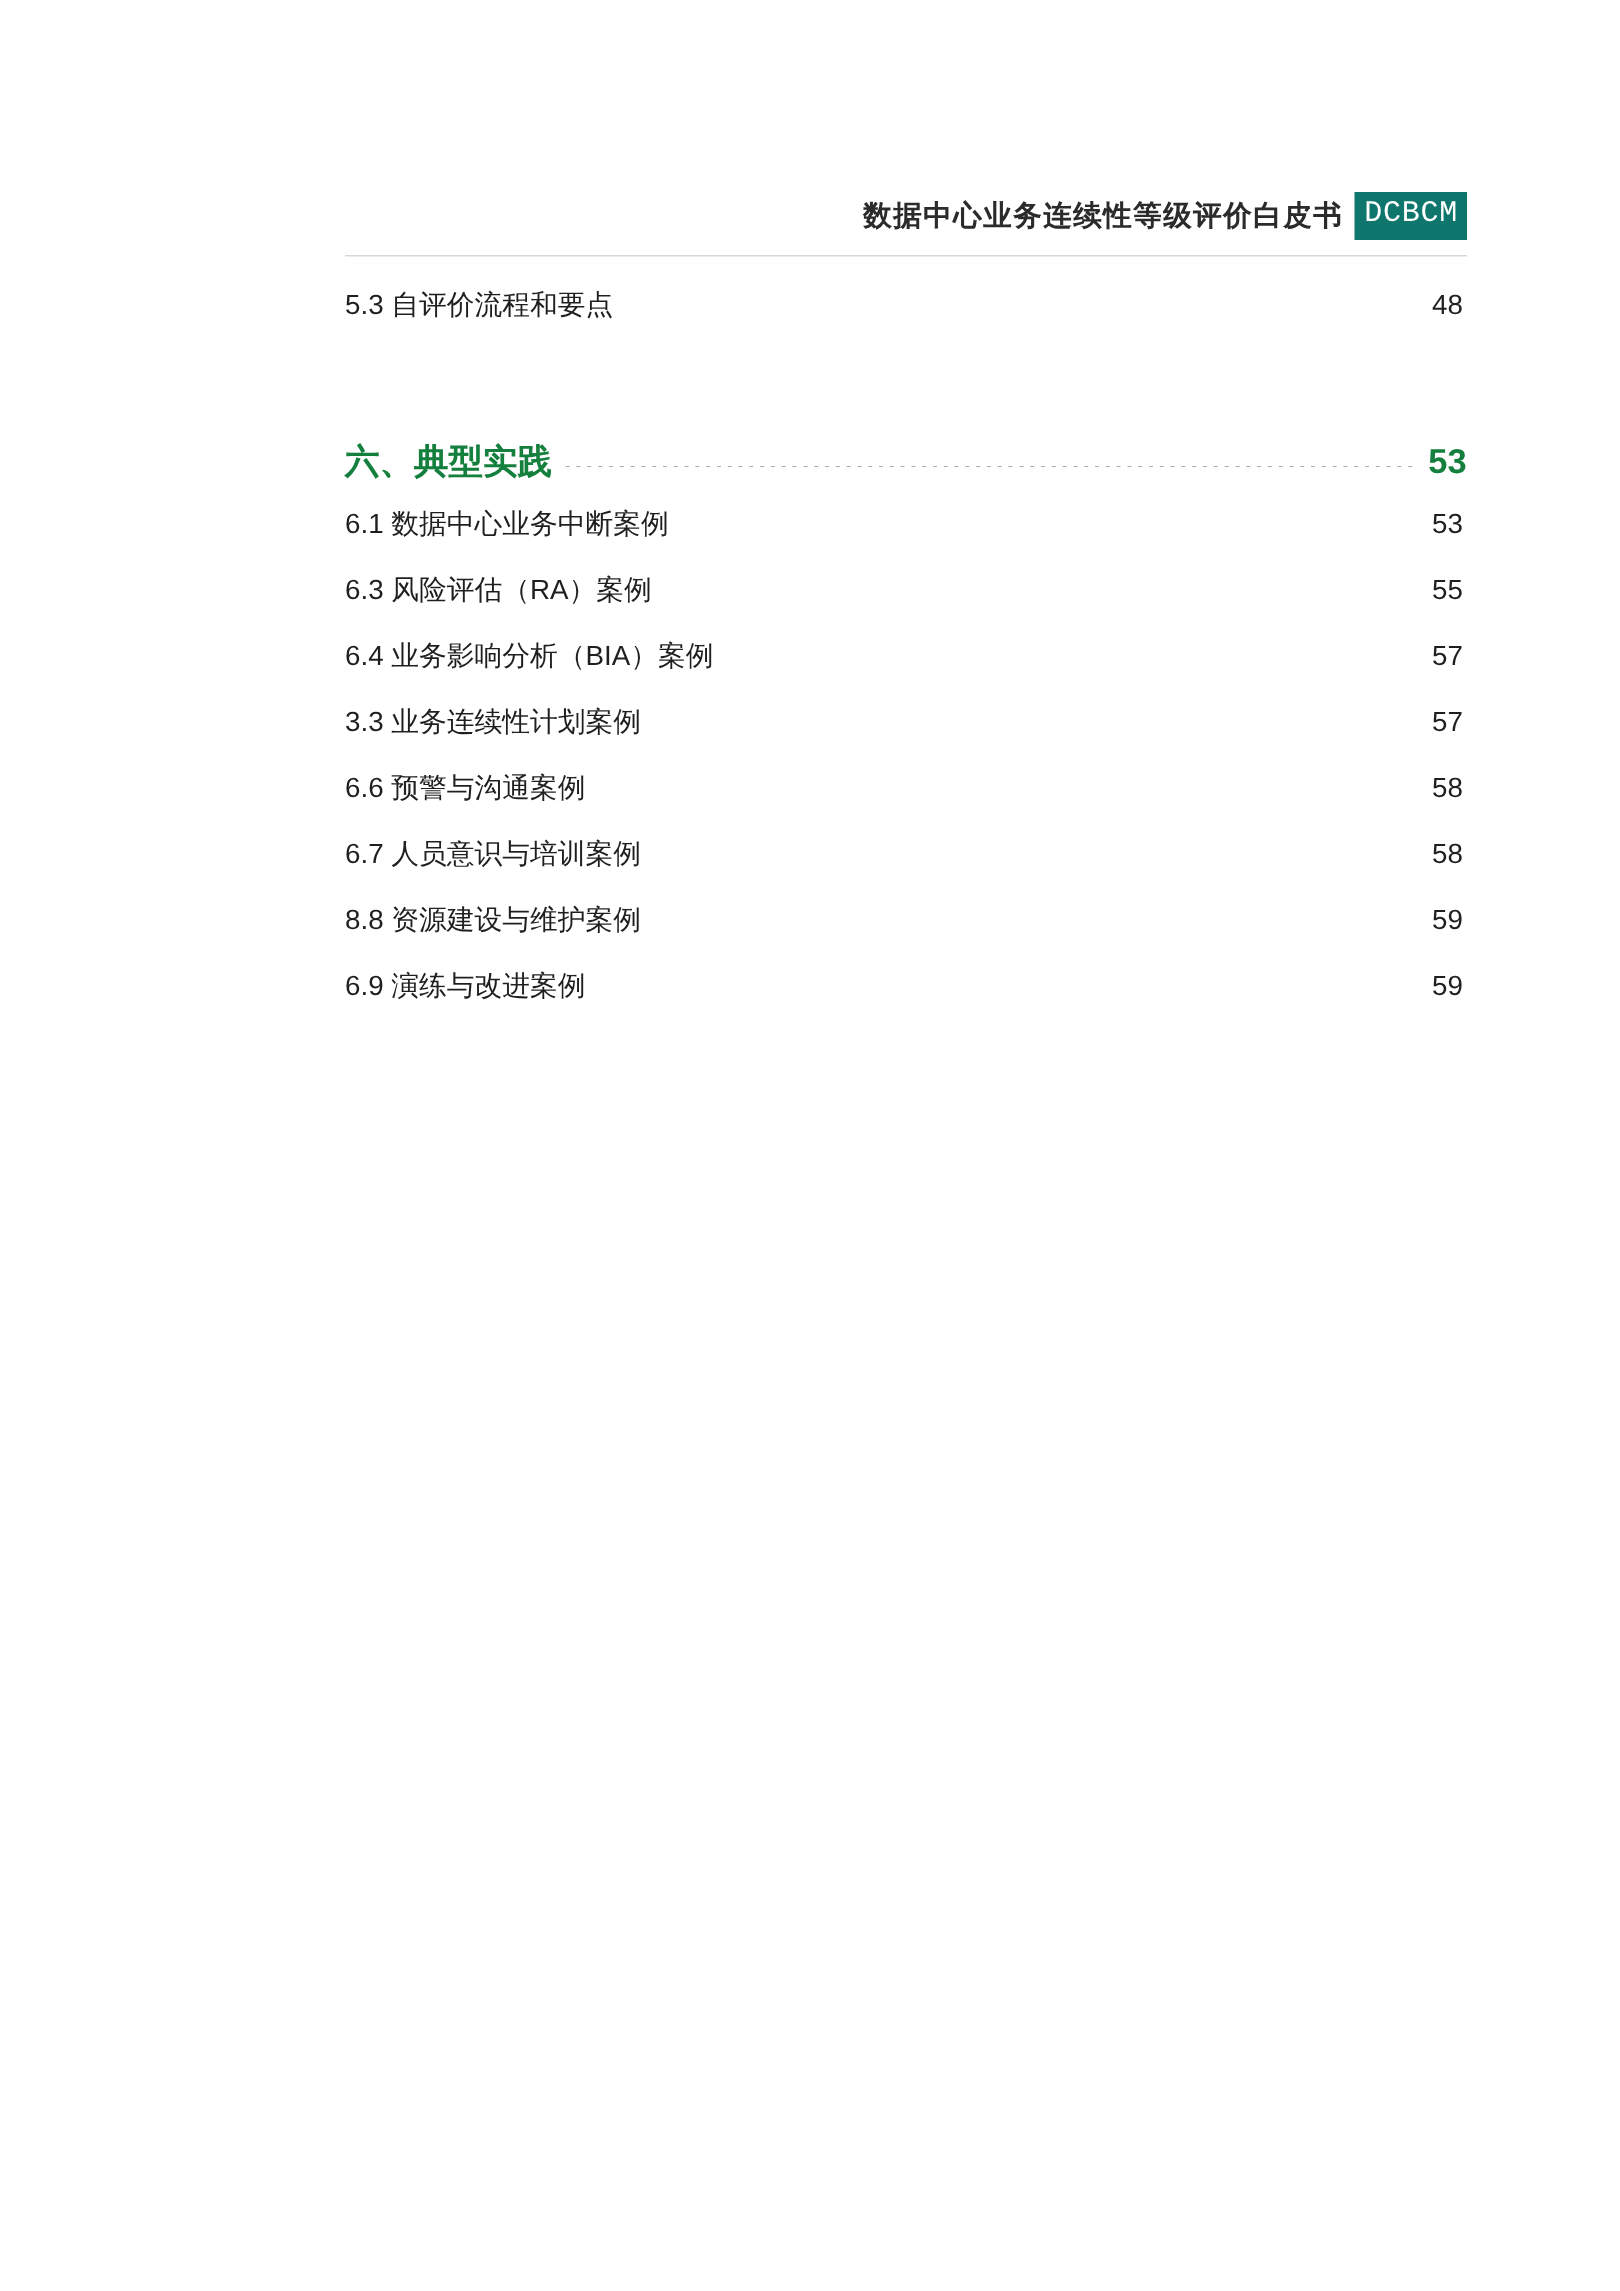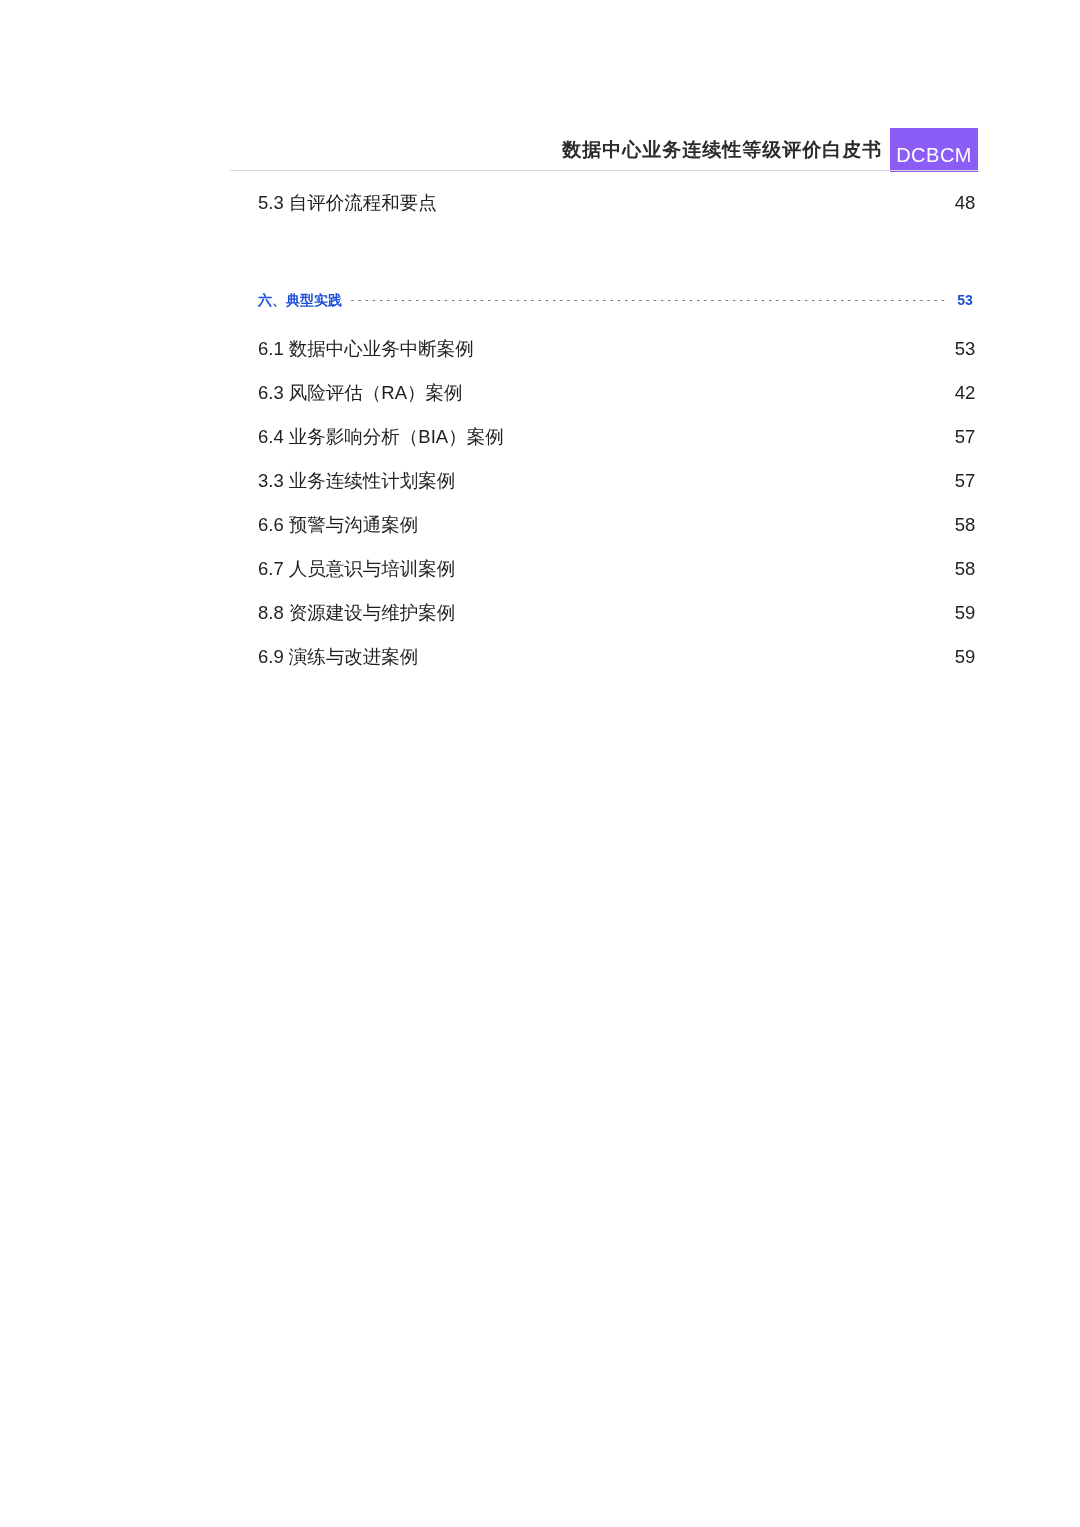--- a/index.html
+++ b/index.html
@@ -30,27 +30,27 @@
   .doc-header .header-title {
     font-size: 19px;
     letter-spacing: 1px;
     color: #2b2b2b;
     white-space: nowrap;
     font-family: "Liberation Serif", serif;
     font-weight: 600;
   }
   .doc-header .header-badge {
     margin-left: 8px;
-    background: #8b5cf6;
+    background: #0f766e;
     color: #ffffff;
     font-size: 20px;
     line-height: 1;
-    padding: 17px 6px 7px 6px;
+    padding: 5px 6px 7px 6px;
     letter-spacing: 0.5px;
-    font-family: Liberation Sans, sans-serif;
+    font-family: Liberation Mono, monospace;
   }
   .header-rule {
     position: absolute;
     top: 170px;
     left: 230px;
     width: 748px;
     height: 1px;
     background: #d8d8d8;
   }
 
@@ -65,21 +65,20 @@
     display: flex;
     align-items: baseline;
     height: 44px;
     font-size: 18.5px;
     color: #1f1f1f;
     white-space: nowrap;
   }
   .toc-entry .label {
     flex: 0 0 auto;
     padding-right: 6px;
-    margin-left: 28px;
   }
   .toc-entry .leader {
     flex: 1 1 auto;
     position: relative;
     height: 1px;
     top: -4px;
     overflow: hidden;
     margin: 0 2px;
   }
   .toc-entry .leader::after {
@@ -93,22 +92,22 @@
     white-space: nowrap;
   }
   .toc-entry .page-num {
     flex: 0 0 auto;
     padding-left: 4px;
     text-align: center;
     min-width: 26px;
   }
   .toc-entry.level1 {
     font-weight: bold;
-    font-size: 14px;
-    color: #1d4ed8;
+    font-size: 23px;
+    color: #15803d;
   }
   .toc-entry.level1 .page-num { font-weight: bold; }
   .toc-entry.level1 .leader::after { color: #555; }
   .spacer-block { height: 58px; }
 </style>
 </head>
 <body>
 
 <div class="page">
 
@@ -137,21 +136,21 @@
         <span class="page-num">53</span>
       </div>
       <div class="toc-entry level2">
         <span class="label">6.1 数据中心业务中断案例</span>
         <span class="leader"></span>
         <span class="page-num">53</span>
       </div>
       <div class="toc-entry level2">
         <span class="label">6.3 风险评估（RA）案例</span>
         <span class="leader"></span>
-        <span class="page-num">42</span>
+        <span class="page-num">55</span>
       </div>
       <div class="toc-entry level2">
         <span class="label">6.4 业务影响分析（BIA）案例</span>
         <span class="leader"></span>
         <span class="page-num">57</span>
       </div>
       <div class="toc-entry level2">
         <span class="label">3.3  业务连续性计划案例</span>
         <span class="leader"></span>
         <span class="page-num">57</span>

